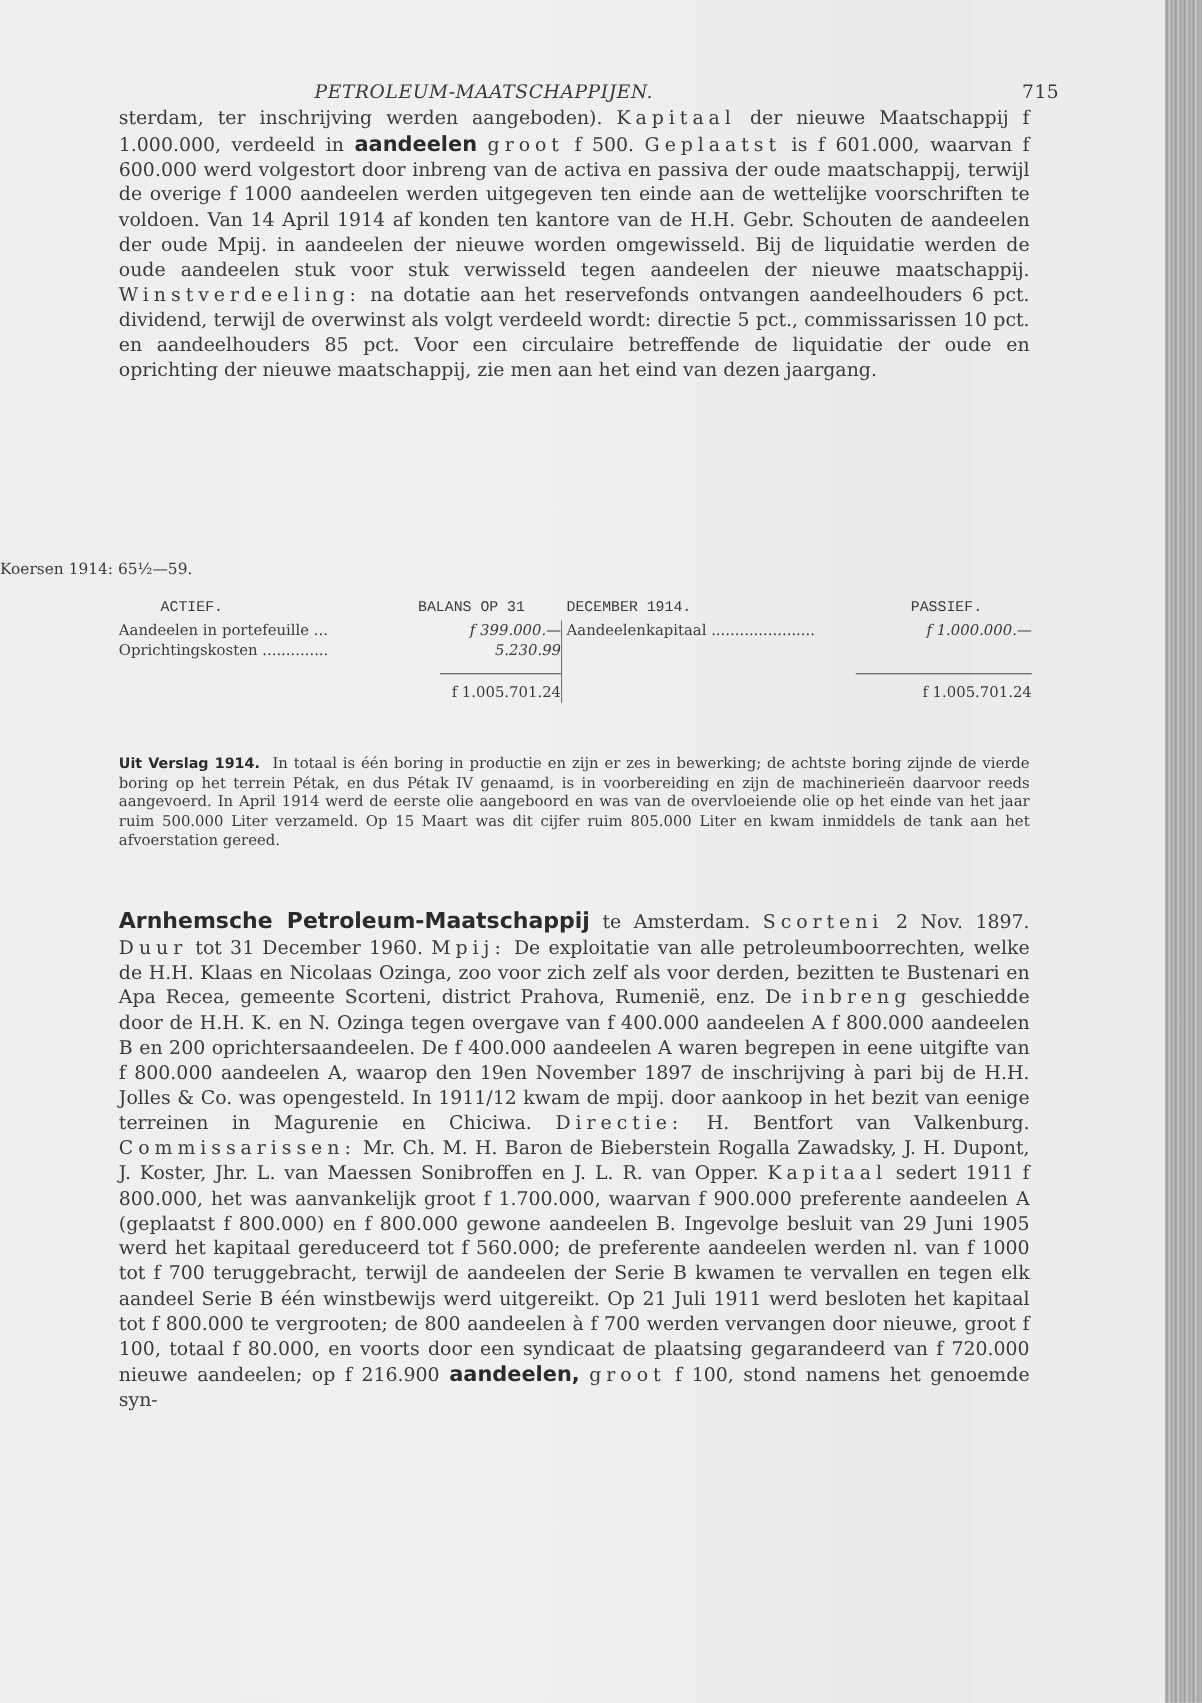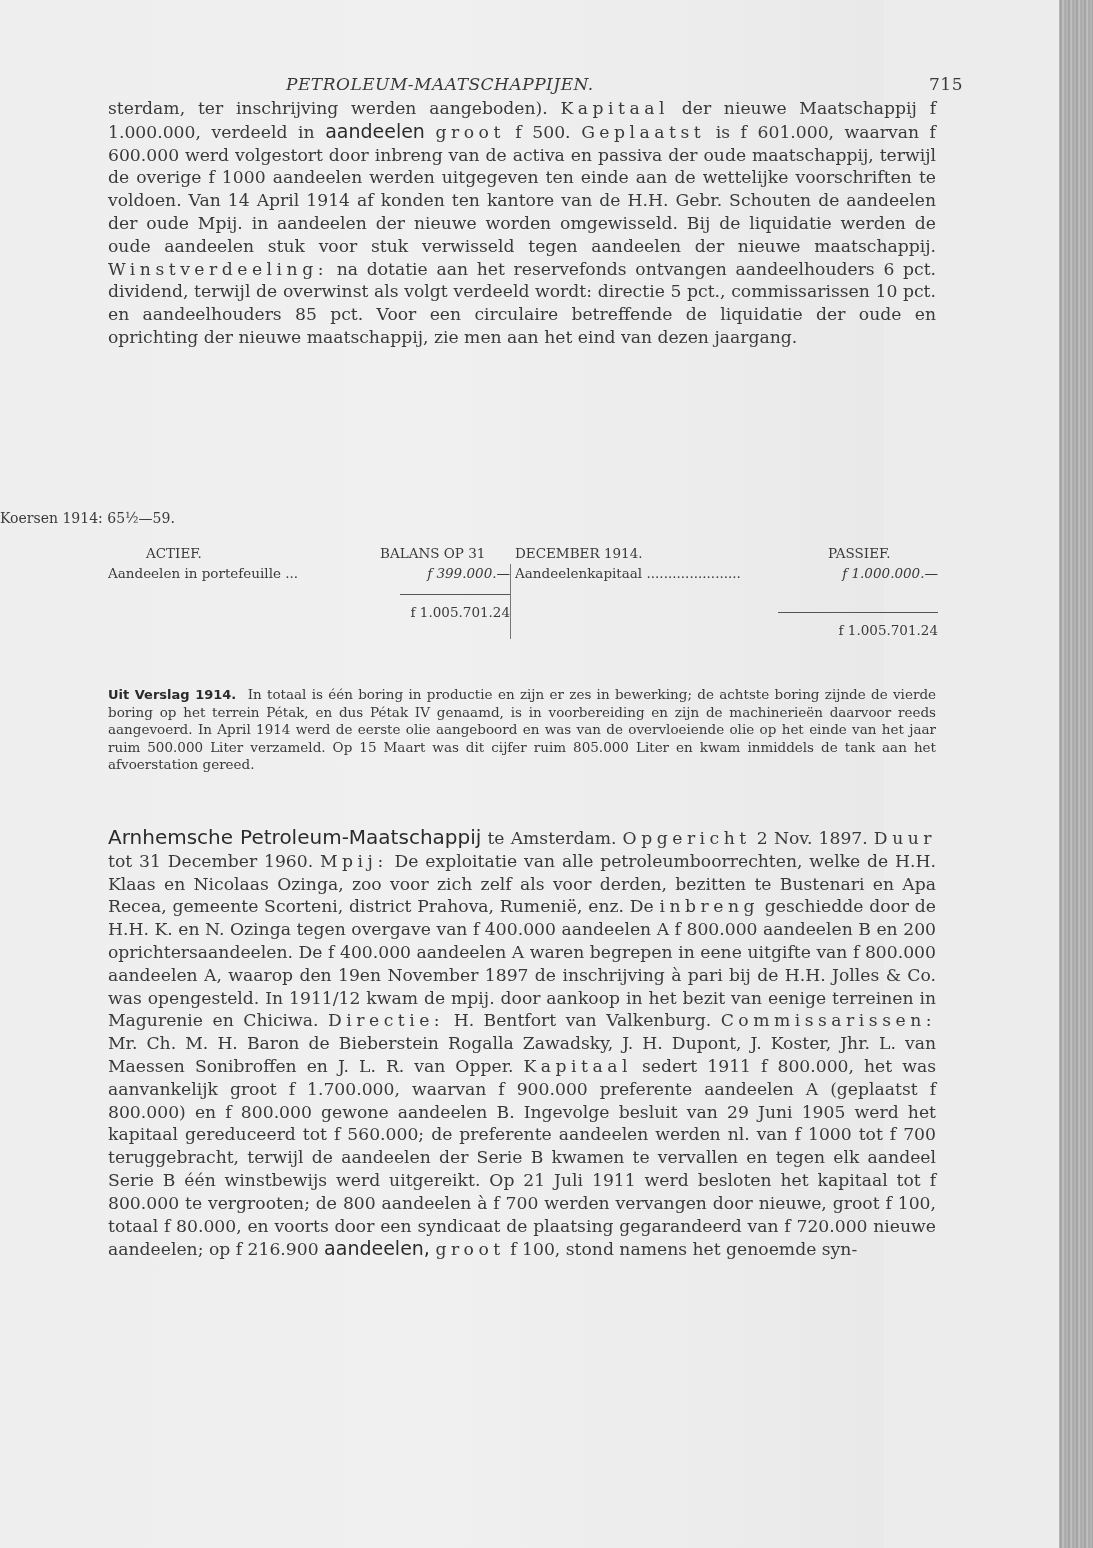--- a/index.html
+++ b/index.html
@@ -22,25 +22,25 @@
     position: absolute; top: 74px; left: 108px; width: 855px;
     font-size: 17px; letter-spacing: 0.5px;
   }
   .header .title { position: absolute; left: 178px; font-style: italic; }
   .header .pagenum { position: absolute; right: 0; }
   .body-text {
     position: absolute; left: 108px; width: 828px;
     font-size: 17.2px; line-height: 22.8px; text-align: justify;
   }
   .spaced { letter-spacing: 4.5px; }
-  .bold-sans { font-family: "DejaVu Sans", "Liberation Sans", sans-serif; font-weight: normal; color: #2b2b2b; }
+  .bold-sans { font-family: "DejaVu Sans", "Liberation Sans", sans-serif; font-weight: bold; color: #2b2b2b; }
   .sec1 { top: 97px; }
   .koersen { position: absolute; top: 510px; left: 0; width: 1060px; text-align: left; font-size: 14px; }
   .balans { position: absolute; top: 544px; left: 108px; width: 830px; font-size: 13.5px; line-height: 18px; }
-  .balans .hdr { position: relative; height: 20px; }
+  .balans .hdr { position: relative; height: 20px; font-family: Liberation Mono, monospace; }
   .balans .hdr span { position: absolute; top: 0; }
   .cols { display: flex; }
   .col-left { width: 404px; border-right: 1px solid #777; padding-right: 0; }
   .col-right { width: 425px; padding-left: 4px; }
   .row { display: flex; justify-content: space-between; white-space: nowrap; }
   .row .lbl { flex: 1; overflow: hidden; }
   .row .val { text-align: right; min-width: 90px; font-style: italic; }
   .sumline { display: flex; justify-content: flex-end; margin-top: 12px; }
   .sumline div { width: 110px; border-top: 1px solid #555; }
   .total { text-align: right; margin-top: 8px; }
@@ -84,20 +84,24 @@
       <span style="left:272px">BALANS OP 31</span>
       <span style="left:407px">DECEMBER 1914.</span>
       <span style="left:720px">PASSIEF.</span>
     </div>
     <div class="cols">
       <div class="col-left">
         <div class="row">
           <span class="lbl">Aandeelen in portefeuille ...</span>
           <span class="val">f  399.000.—</span>
         </div>
+        <div class="row">
+          <span class="lbl">Oprichtingskosten ..............</span>
+          <span class="val">5.230.99</span>
+        </div>
         <div class="sumline">
             <div></div>
           </div>
         <div class="total">f 1.005.701.24</div>
       </div>
       <div class="col-right">
         <div class="row">
           <span class="lbl">Aandeelenkapitaal ......................</span>
           <span class="val">f 1.000.000.—</span>
         </div>
@@ -113,21 +117,21 @@
   </div>
 
   <div class="verslag">
     <span class="lead">Uit Verslag 1914.</span>
     <span>In totaal is één boring in productie en zijn er zes in bewerking; de achtste boring zijnde de vierde boring op het terrein Pétak, en dus Pétak IV genaamd, is in voorbereiding en zijn de machinerieën daarvoor reeds aangevoerd. In April 1914 werd de eerste olie aangeboord en was van de overvloeiende olie op het einde van het jaar ruim 500.000 Liter verzameld. Op 15 Maart was dit cijfer ruim 805.000 Liter en kwam inmiddels de tank aan het afvoerstation gereed.</span>
   </div>
 
   <div class="body-text sec2">
     <span class="bold-sans cname">Arnhemsche Petroleum-Maatschappij</span>
     <span>te Amsterdam.</span>
-    <span class="spaced">Opgericht</span>
+    <span class="spaced">Scorteni</span>
     <span>2 Nov. 1897.</span>
     <span class="spaced">Duur</span>
     <span>tot 31 December 1960.</span>
     <span class="spaced">Mpij:</span>
     <span>De exploitatie van alle petroleumboorrechten, welke de H.H. Klaas en Nicolaas Ozinga, zoo voor zich zelf als voor derden, bezitten te Bustenari en Apa Recea, gemeente Scorteni, district Prahova, Rumenië, enz. De</span>
     <span class="spaced">inbreng</span>
     <span>geschiedde door de H.H. K. en N. Ozinga tegen overgave van f 400.000 aandeelen A f 800.000 aandeelen B en 200 oprichtersaandeelen. De f 400.000 aandeelen A waren begrepen in eene uitgifte van f 800.000 aandeelen A, waarop den 19en November 1897 de inschrijving à pari bij de H.H. Jolles &amp; Co. was opengesteld. In 1911/12 kwam de mpij. door aankoop in het bezit van eenige terreinen in Magurenie en Chiciwa.</span>
     <span class="spaced">Directie:</span>
     <span>H. Bentfort van Valkenburg.</span>
     <span class="spaced">Commissarissen:</span>

